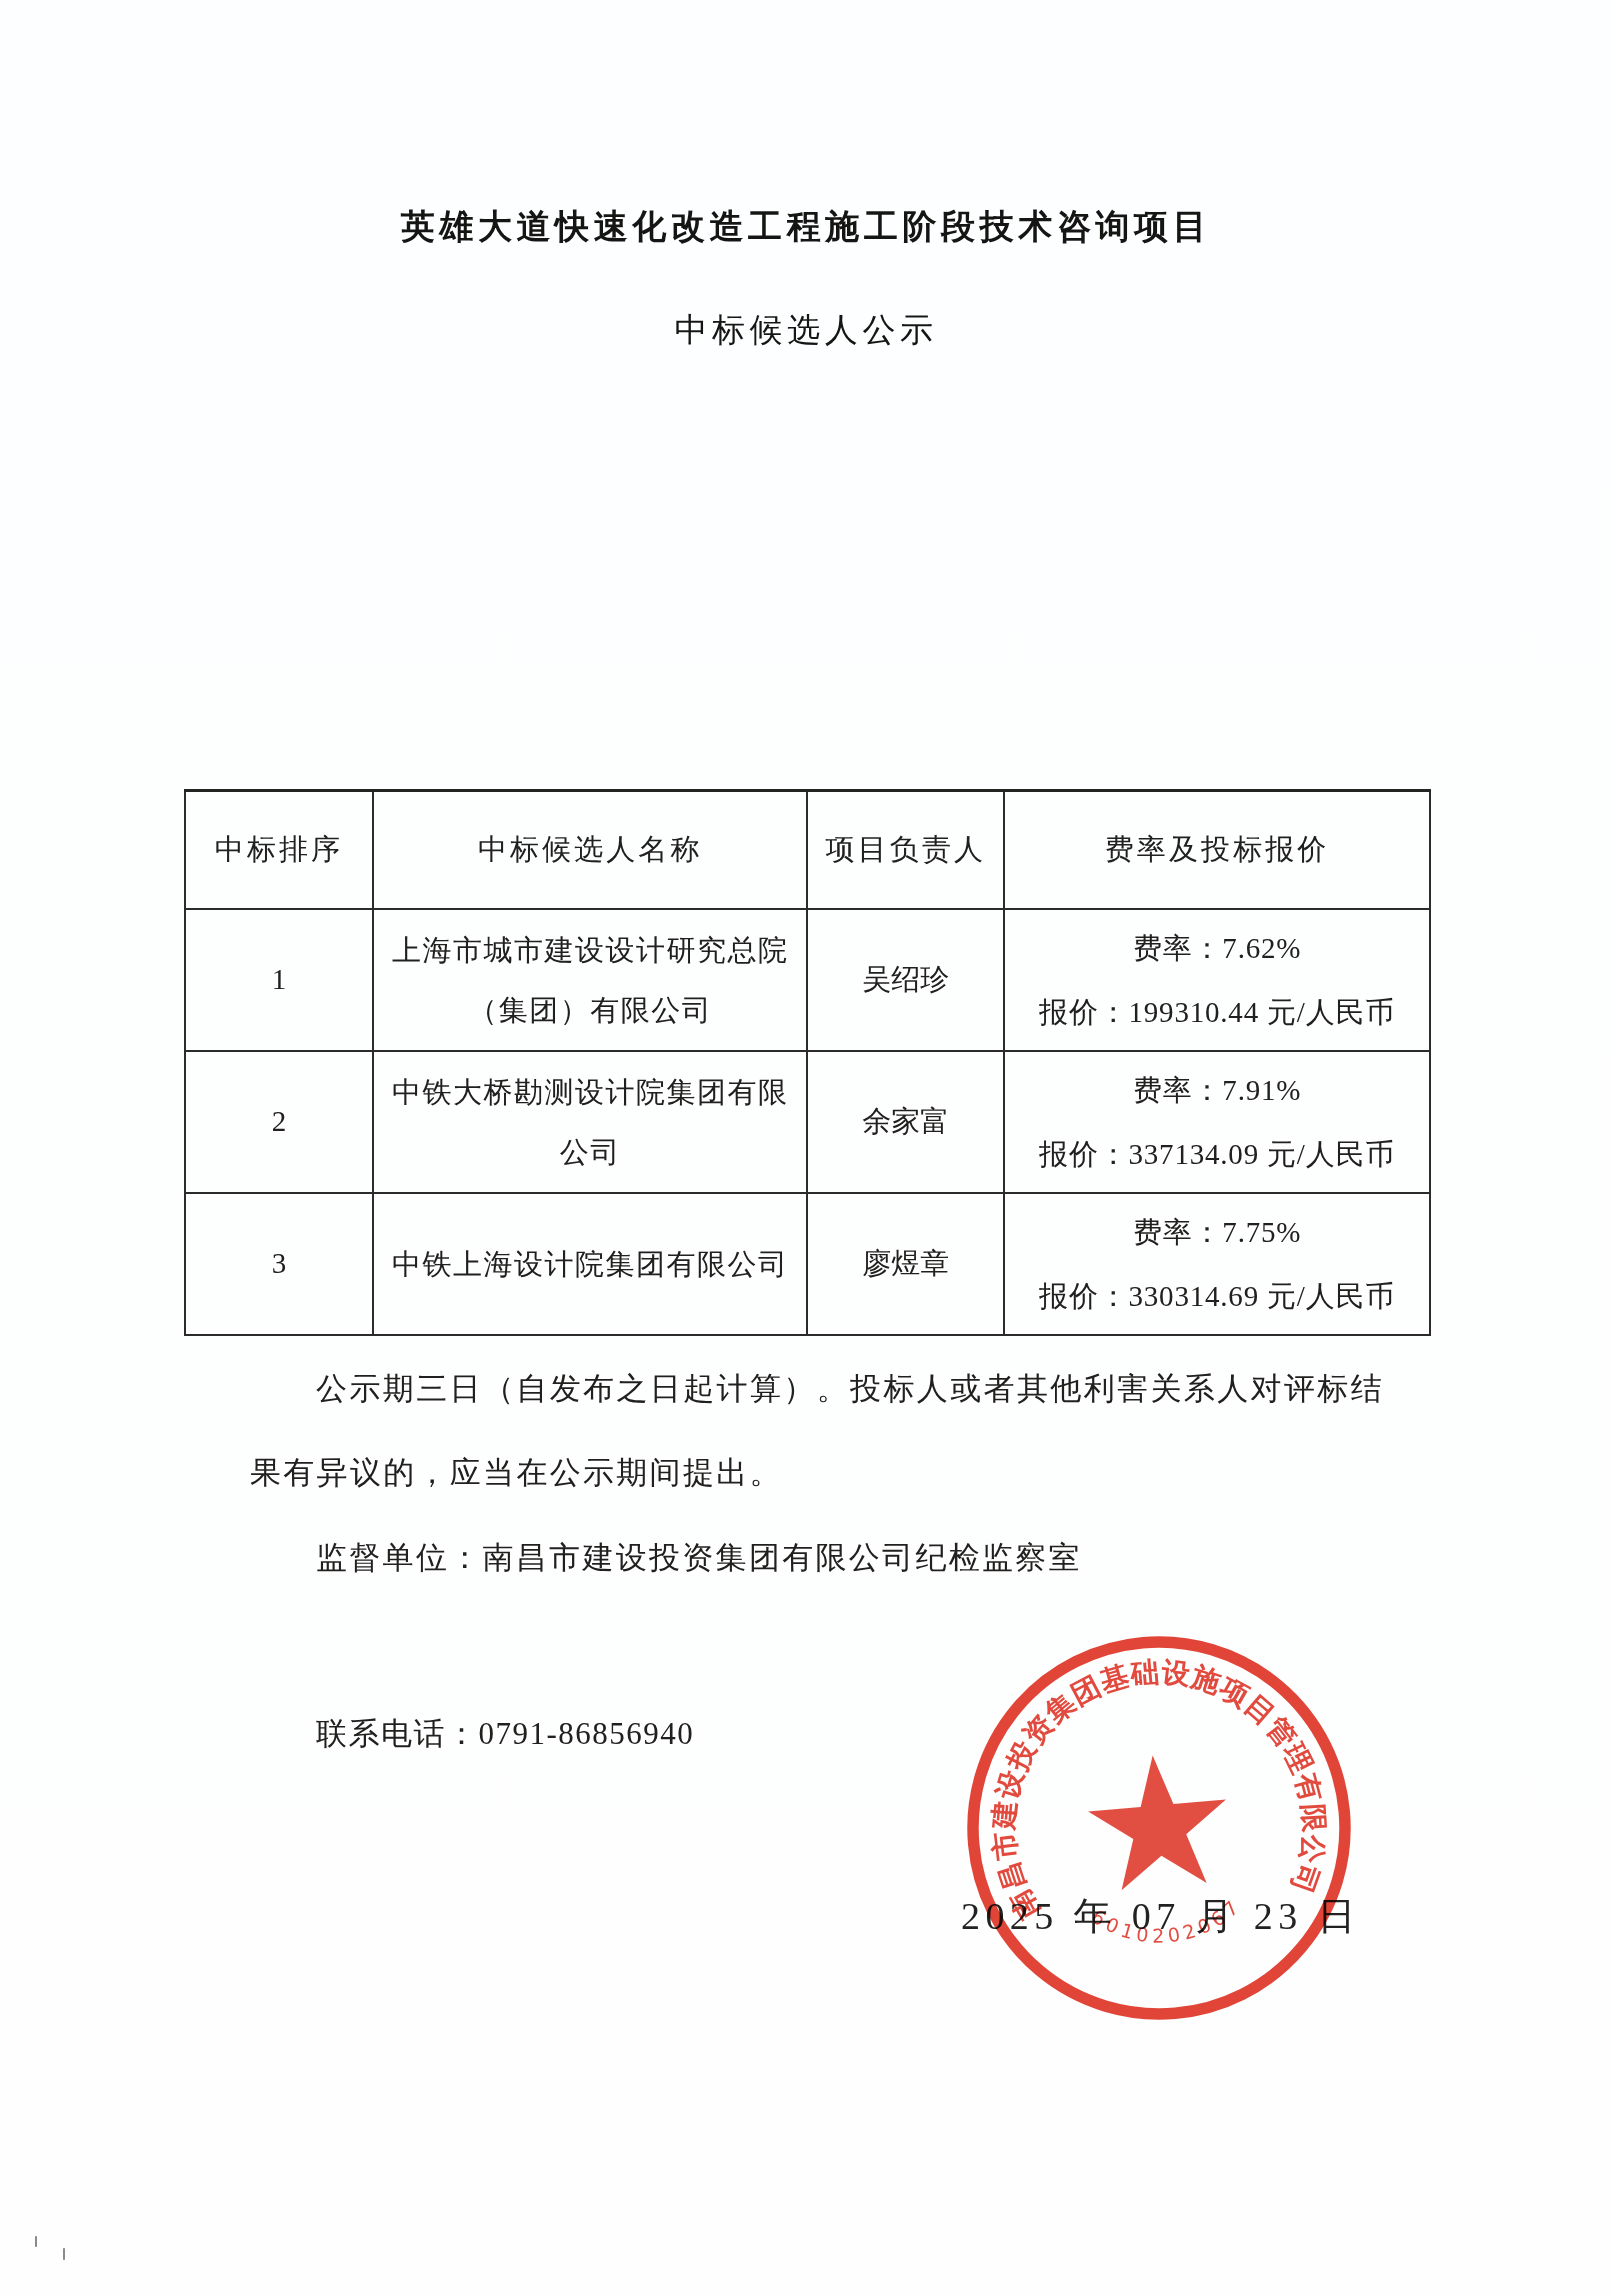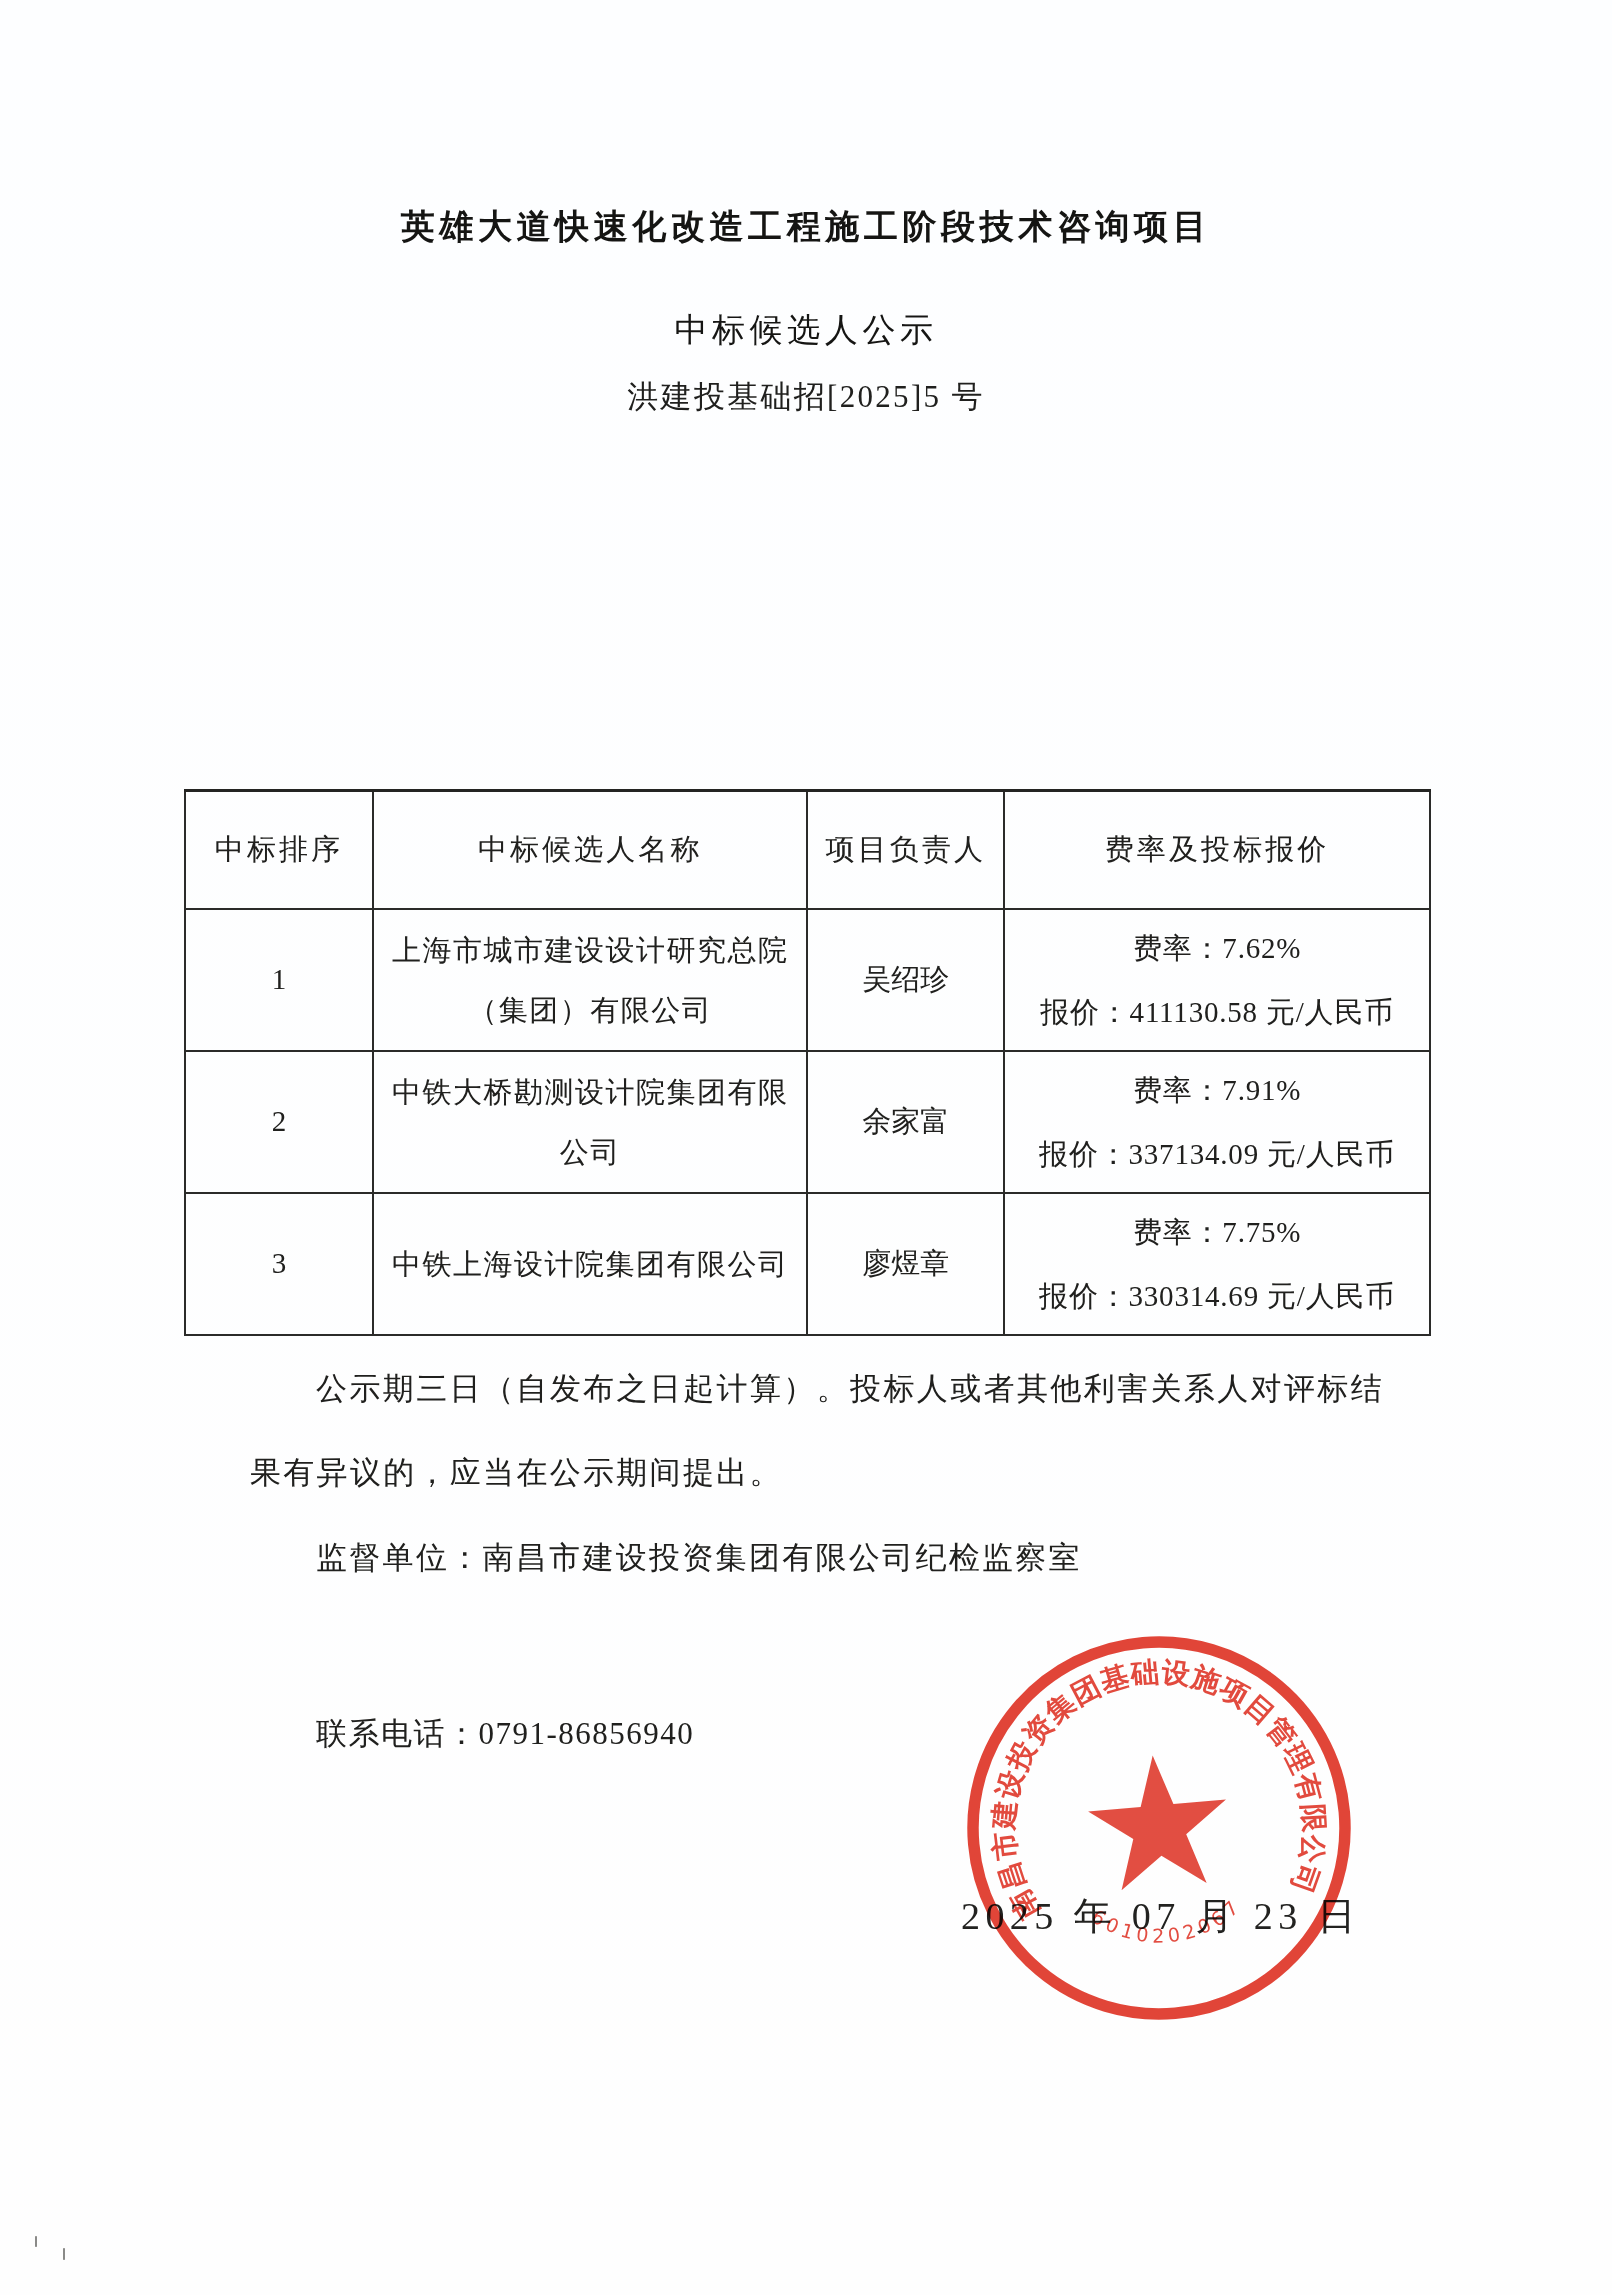--- a/index.html
+++ b/index.html
@@ -85,21 +85,20 @@
   .speck1{left:35px;top:2236px;width:2.3px;height:10.7px;}
   .speck2{left:63px;top:2248px;width:2.3px;height:12.2px;}
 </style>
 </head>
 <body>
 
 <div class="page">
 
   <div class="t-center title1">英雄大道快速化改造工程施工阶段技术咨询项目</div>
   <div class="t-center title2">中标候选人公示</div>
-  <div class="t-center docnum">洪建投基础招[2025]5 号</div>
 
 
   <table class="bid">
     <colgroup>
         <col class="c1">
         <col class="c2">
         <col class="c3">
         <col class="c4">
       </colgroup>
     <tbody>
@@ -108,21 +107,21 @@
       <th>中标候选人名称</th>
       <th>项目负责人</th>
       <th>费率及投标报价</th>
     </tr>
     <tr class="r1">
       <td>1</td>
       <td class="namecell">上海市城市建设设计研究总院（集团）有限公司</td>
       <td>吴绍珍</td>
       <td class="feecell">
         <span class="feeline">费率：7.62%</span>
-        <span class="feeline">报价：411130.58 元/人民币</span>
+        <span class="feeline">报价：199310.44 元/人民币</span>
       </td>
     </tr>
     <tr class="r2">
       <td>2</td>
       <td class="namecell">中铁大桥勘测设计院集团有限公司</td>
       <td>余家富</td>
       <td class="feecell">
         <span class="feeline">费率：7.91%</span>
         <span class="feeline">报价：337134.09 元/人民币</span>
       </td>

